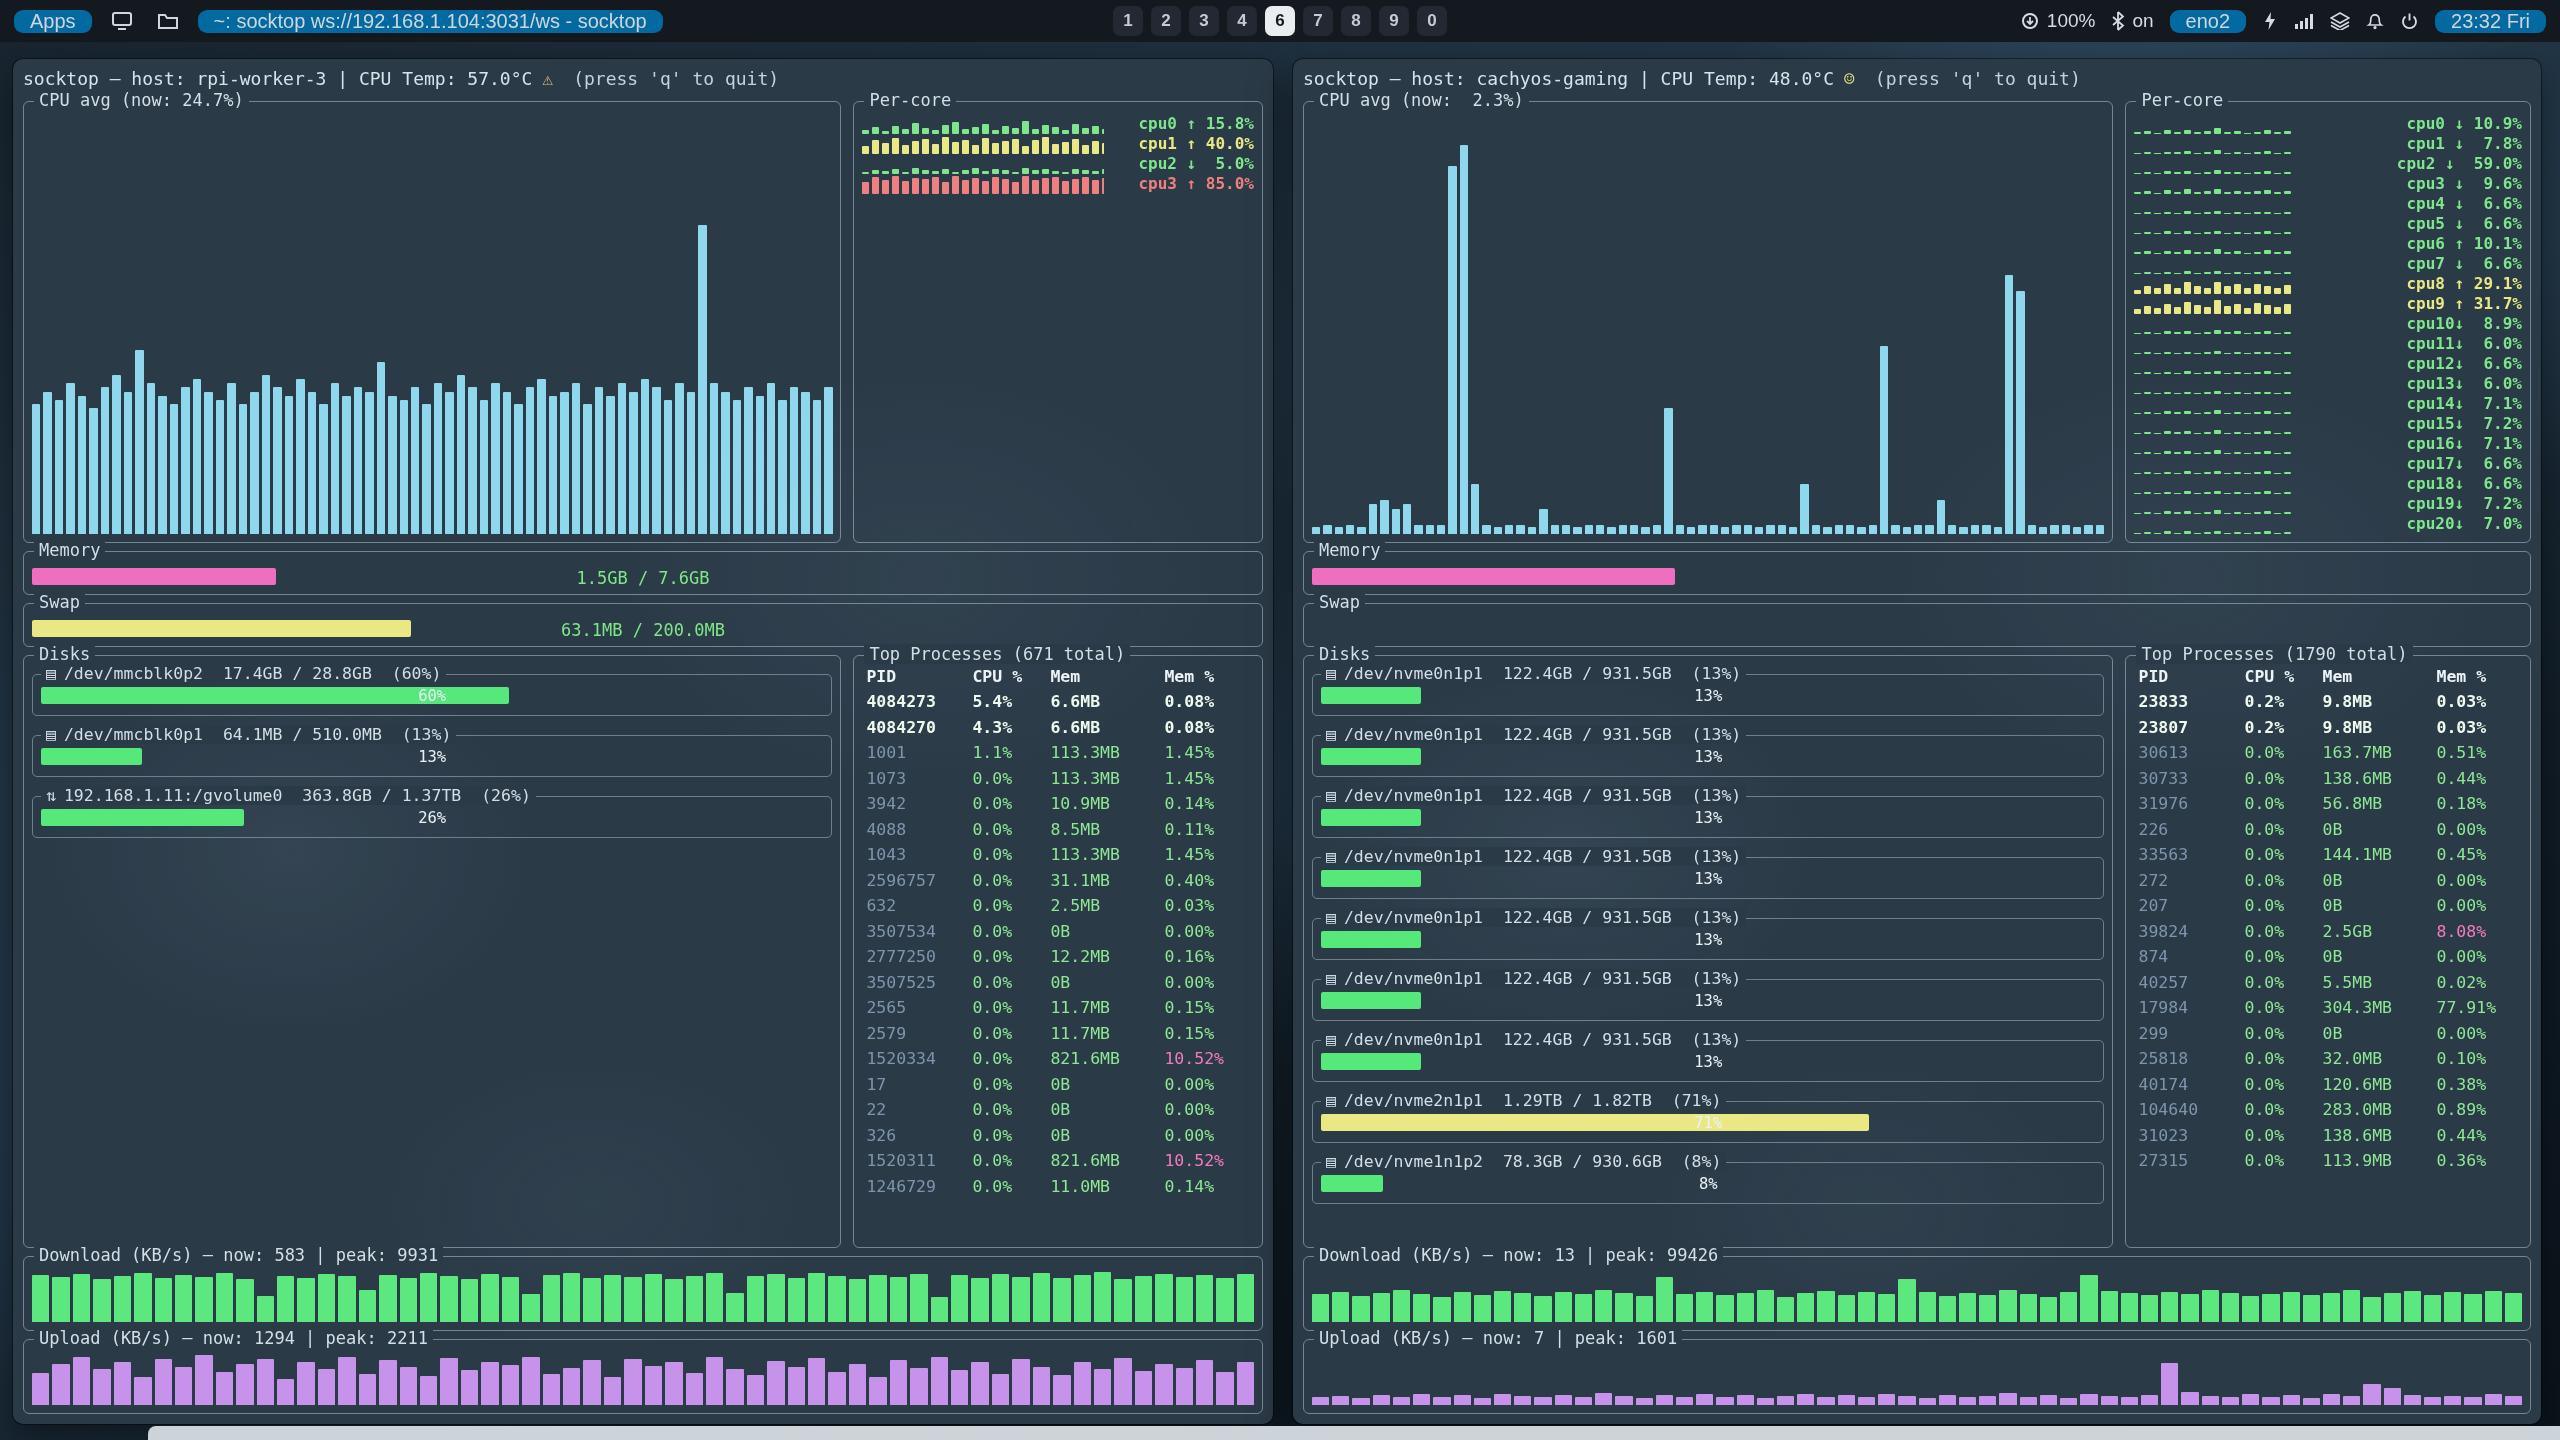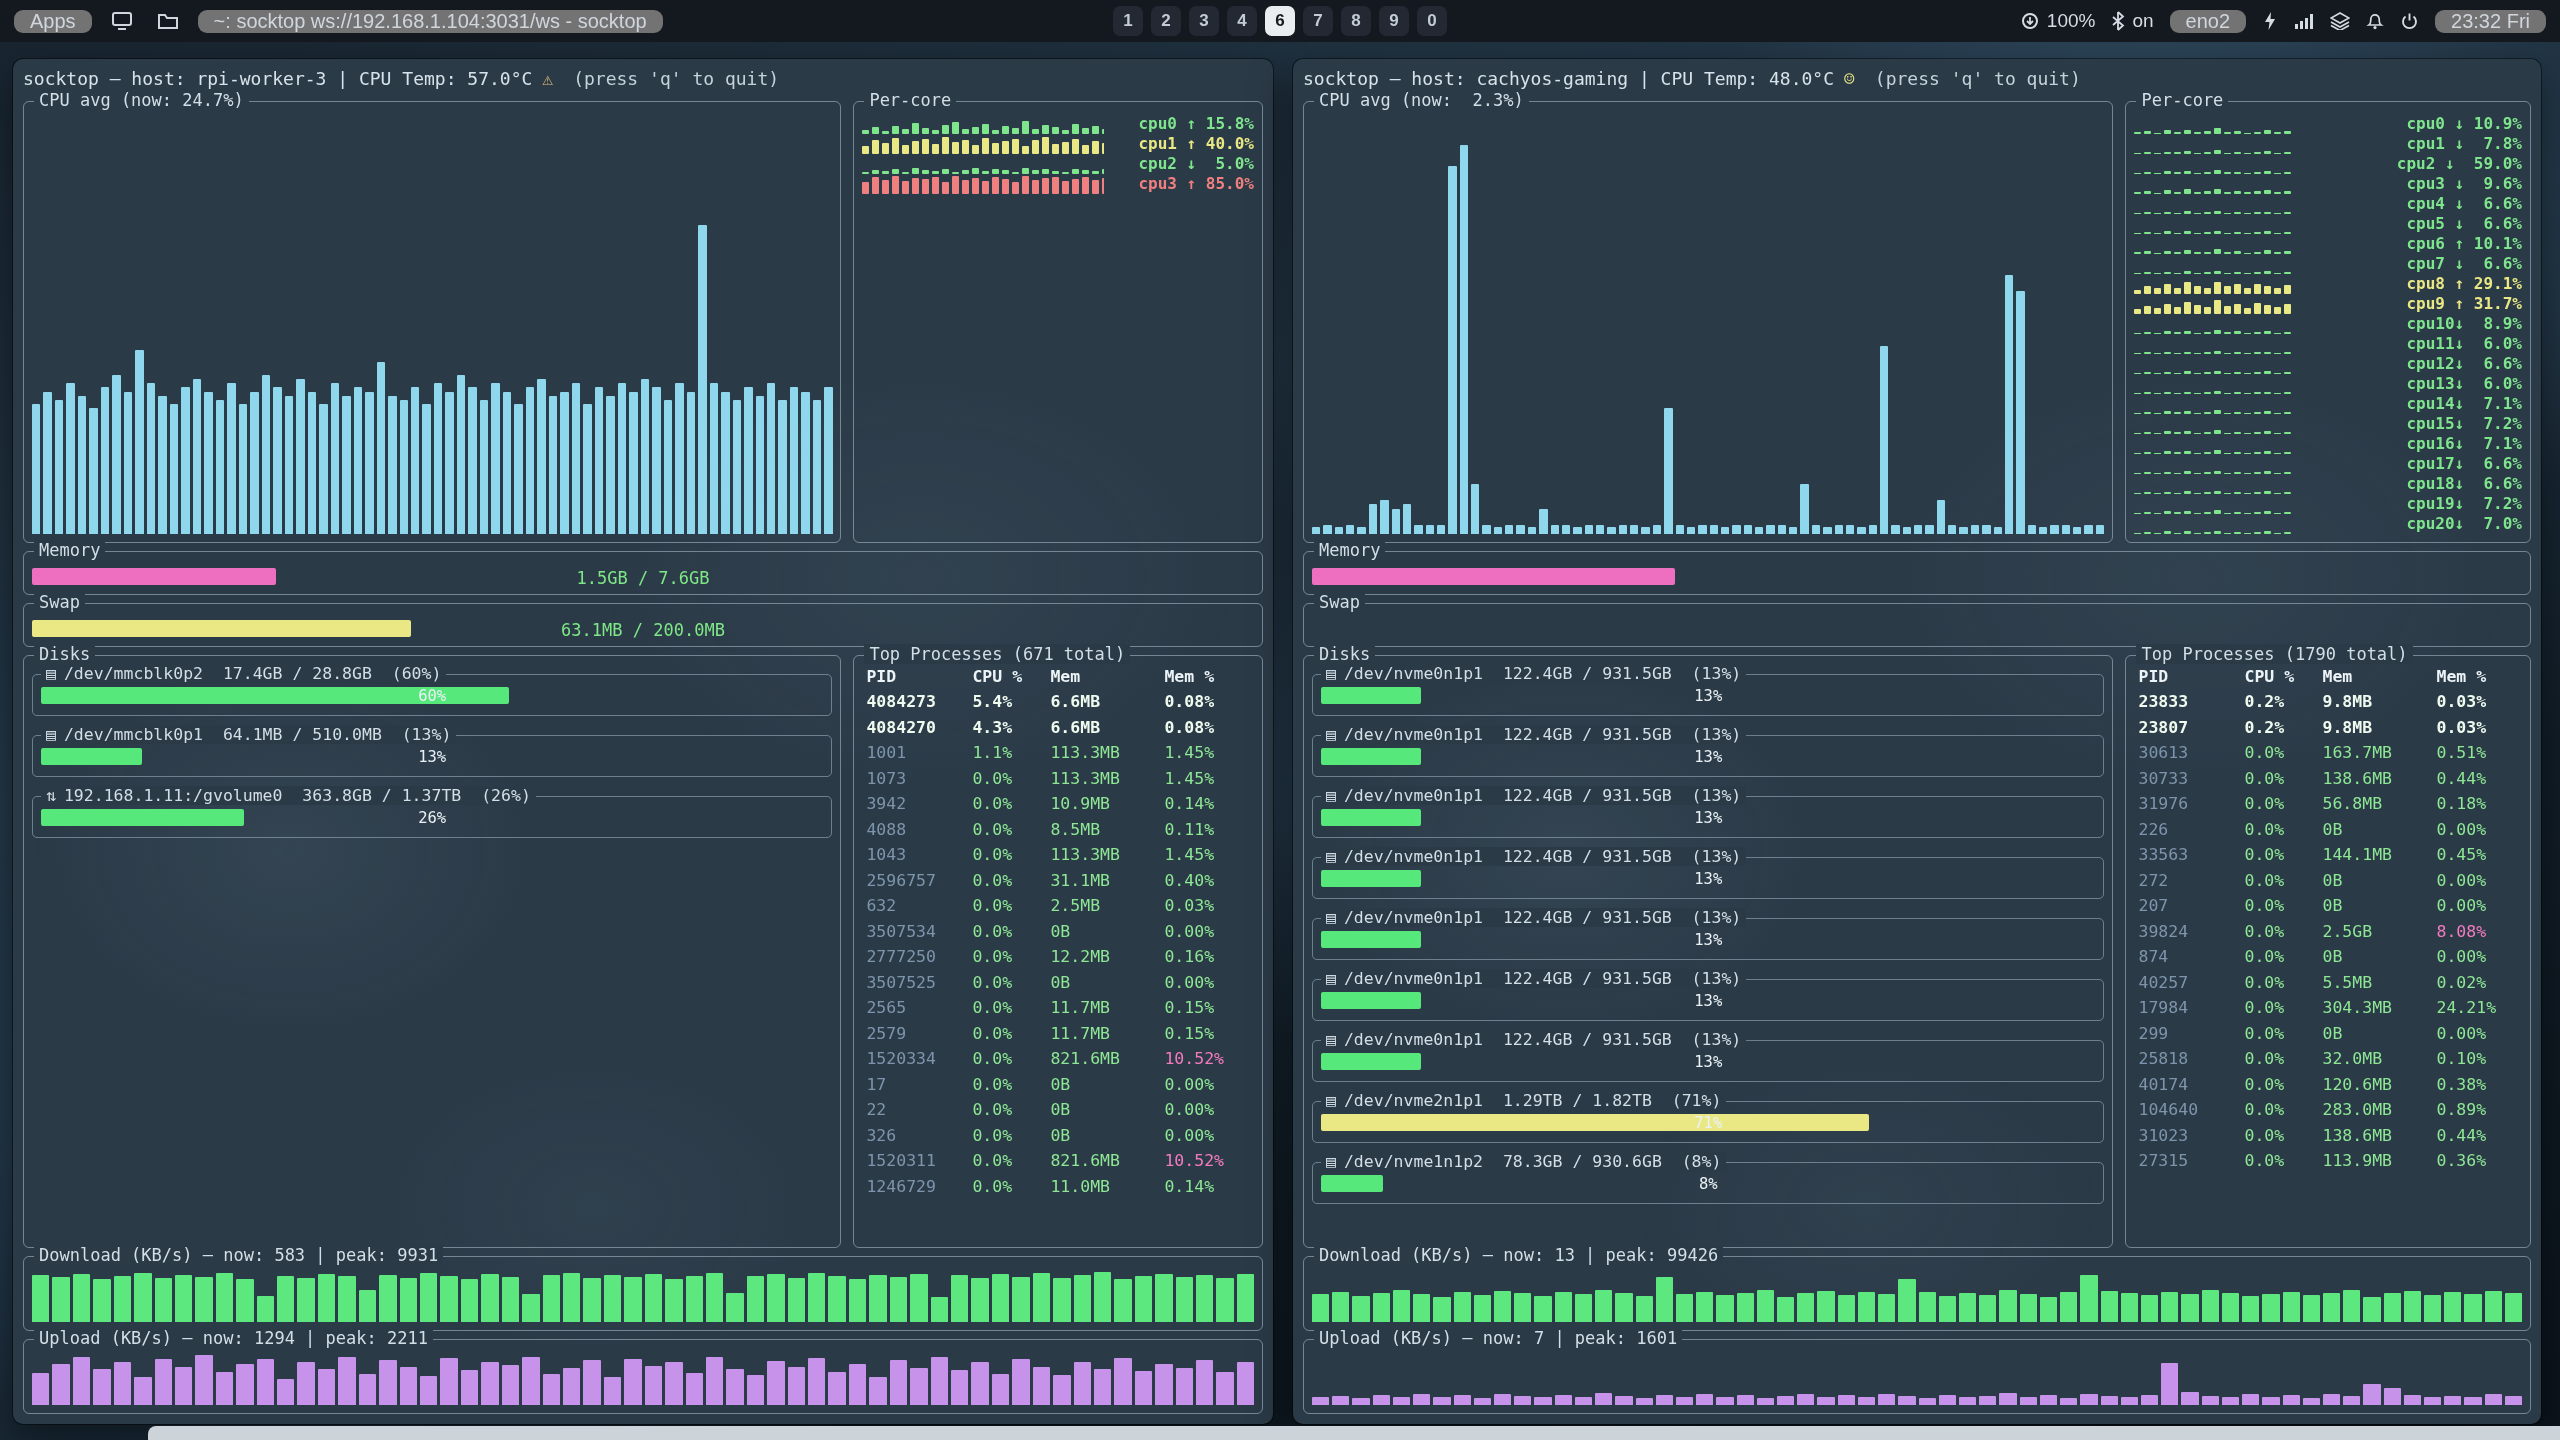--- a/index.html
+++ b/index.html
@@ -11,21 +11,21 @@
       radial-gradient(ellipse 1000px 640px at 14% 82%, rgba(80,130,180,0.26), transparent 62%),
       radial-gradient(ellipse 700px 420px at 48% 55%, rgba(90,140,185,0.18), transparent 60%),
       linear-gradient(160deg,#18242f 0%, #24394a 35%, #121e28 70%, #0b141c 100%);
   }
   
   .topbar{
     position:absolute;left:0;top:0;right:0;height:42px;background:#14181f;
     display:flex;align-items:center;padding:0 14px;gap:14px;z-index:10;
     font-family:"Liberation Sans",sans-serif;font-size:20px;color:#cfd6dd;
   }
-  .pill{background:#737373;border-radius:9px;padding:0 16px;display:flex;align-items:flex-start;gap:8px;}
+  .pill{background:#0369a1;border-radius:9px;padding:0 16px;display:flex;align-items:flex-start;gap:8px;}
   .iconbtn{width:32px;height:32px;display:flex;align-items:center;justify-content:center;border-radius:6px;}
   .iconbtn svg,.tr-item svg{display:block;}
   .ws-group{position:absolute;left:50%;top:50%;transform:translate(-50%,-50%);display:flex;gap:8px;}
   .ws{width:30px;height:30px;border-radius:7px;background:#232833;color:#c3cbd4;
       display:flex;align-items:center;justify-content:center;font-size:17px;font-weight:bold;}
   .ws.active{background:#e9edf0;color:#161a20;}
   .tr-group{margin-left:auto;display:flex;align-items:center;gap:16px;}
   .tr-item{display:flex;align-items:center;gap:7px;color:#d5dce2;font-size:19px;}
   
   .terminal{
@@ -1286,21 +1286,21 @@
               <span class="pval">0.0%</span>
               <span class="pval">0B</span>
               <span class="pval">0.00%</span>
               <span class="pid">40257</span>
               <span class="pval">0.0%</span>
               <span class="pval">5.5MB</span>
               <span class="pval">0.02%</span>
               <span class="pid">17984</span>
               <span class="pval">0.0%</span>
               <span class="pval">304.3MB</span>
-              <span class="pval">24.21%</span>
+              <span class="pval">77.91%</span>
               <span class="pid">299</span>
               <span class="pval">0.0%</span>
               <span class="pval">0B</span>
               <span class="pval">0.00%</span>
               <span class="pid">25818</span>
               <span class="pval">0.0%</span>
               <span class="pval">32.0MB</span>
               <span class="pval">0.10%</span>
               <span class="pid">40174</span>
               <span class="pval">0.0%</span>

